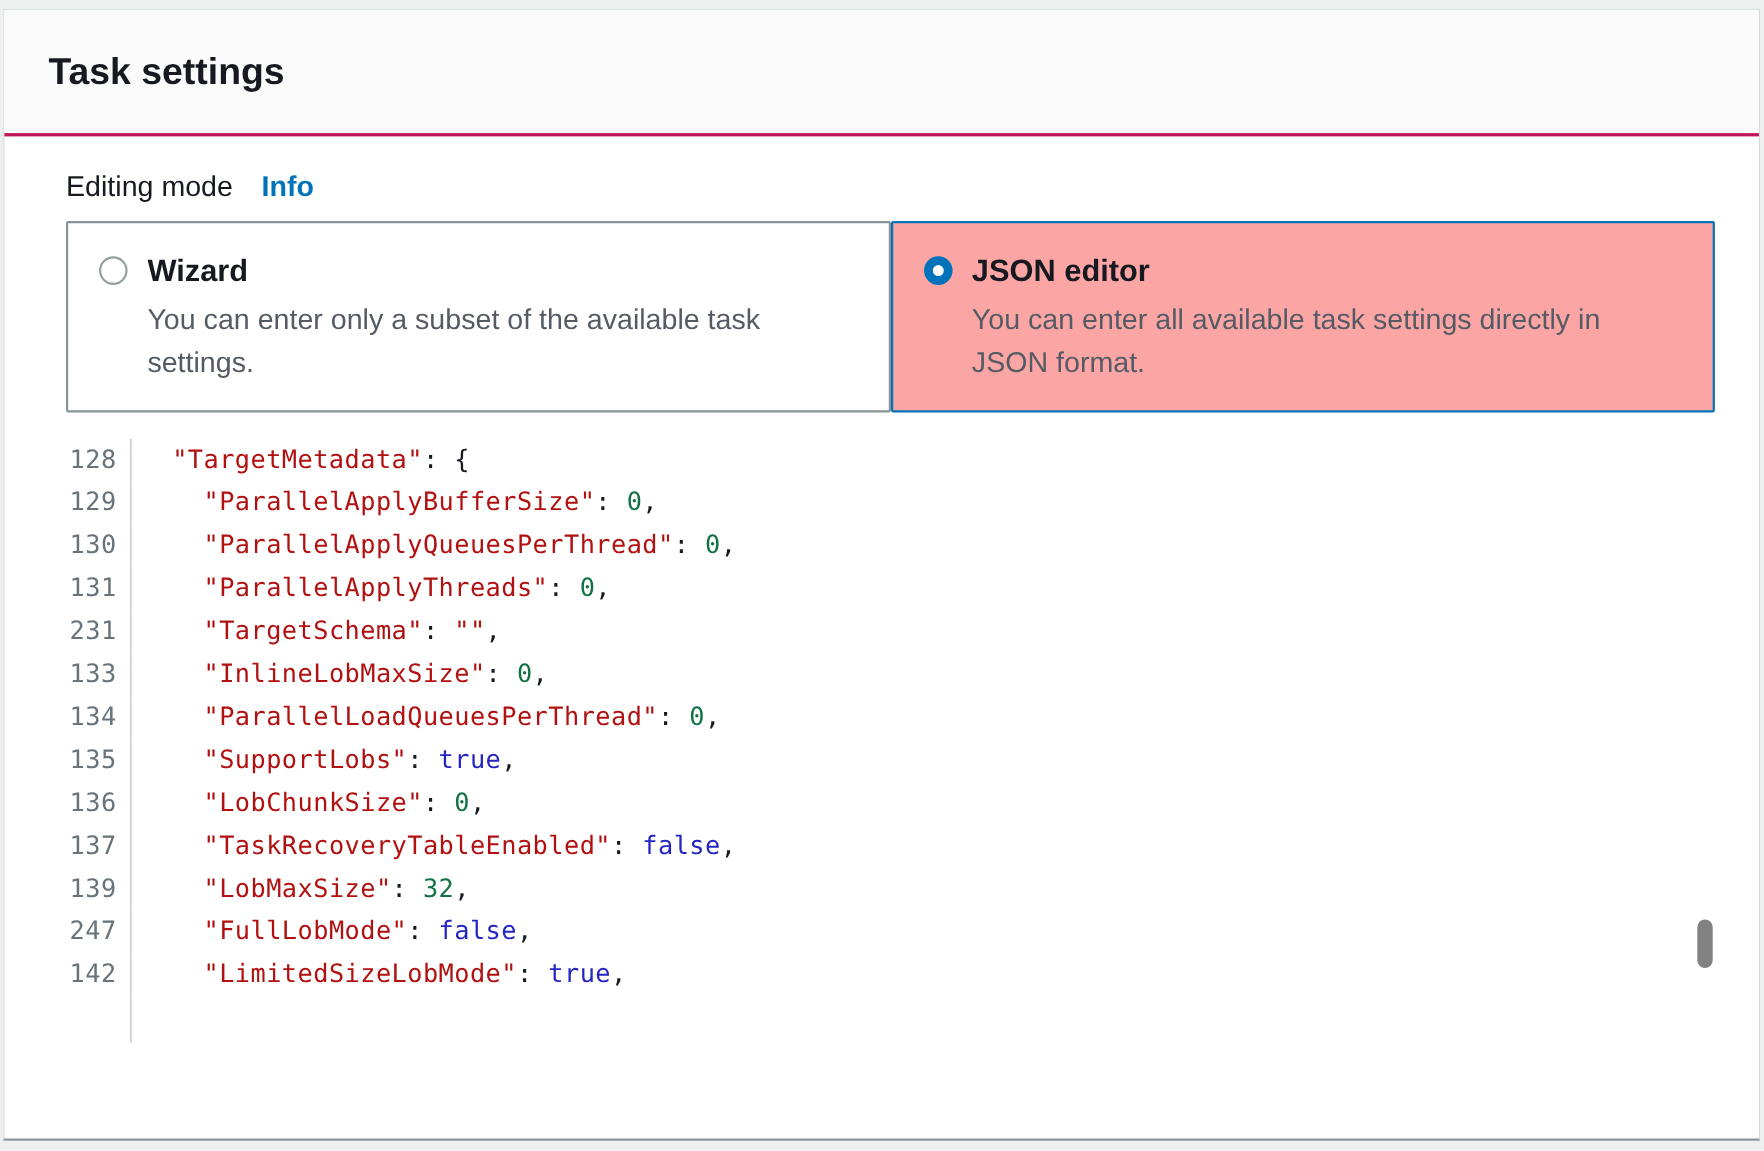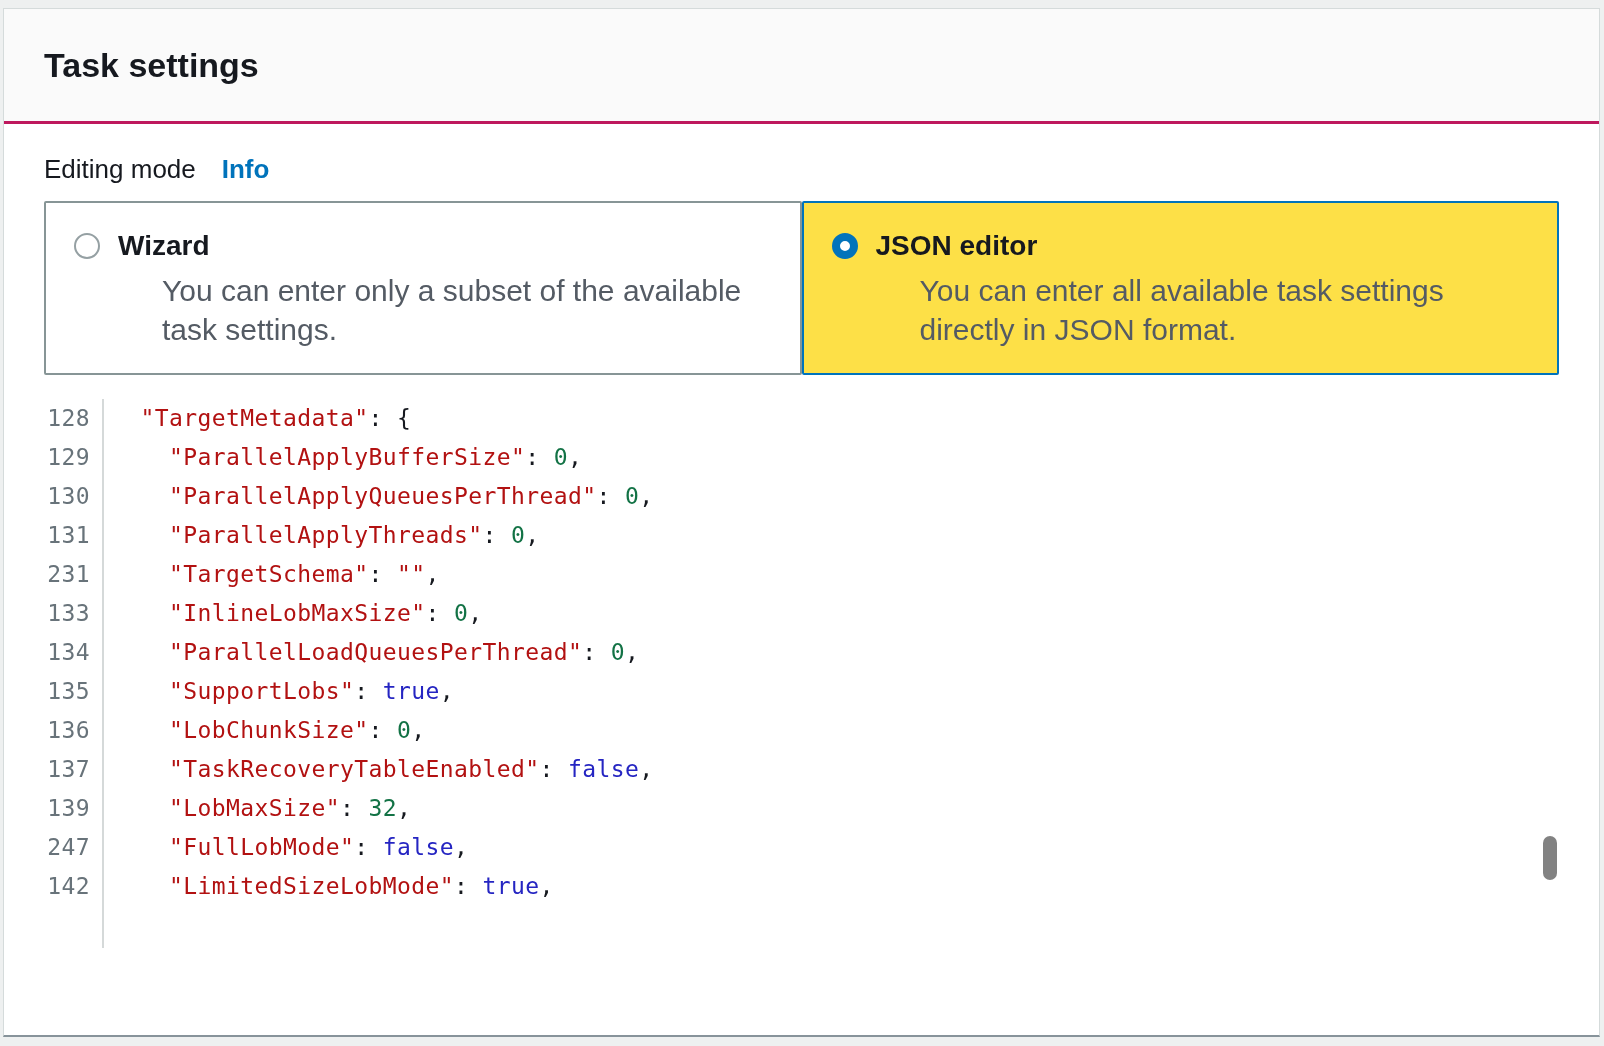--- a/index.html
+++ b/index.html
@@ -23,21 +23,21 @@
     background:#fafafa;
     border-bottom:3px solid #be185d;
     padding:33px 40px;
   }
   .card-title {
     font-size:34px;
     font-weight:700;
     color:#16191f;
     line-height:46px;
   }
-  .card-body { padding:30px 40px 0 40px; }
+  .card-body { padding:30px 40px 0 56px; }
 
   .field-label-row {
     display:flex;
     align-items:baseline;
     margin-bottom:16px;
   }
   .field-label { font-size:26px; color:#16191f; }
   .info-link {
     font-size:26px;
     font-weight:700;
@@ -54,45 +54,44 @@
     border-radius:2px;
     padding:24px 28px;
     display:flex;
     align-items:flex-start;
     cursor:pointer;
     background:#ffffff;
     border:2px solid #879596;
   }
   .tile.selected {
     border:2px solid #0073bb;
-    background:#fde047;
+    background:#fca5a5;
   }
   .radio {
     width:26px; height:26px;
     border-radius:50%;
     flex:none;
     margin-top:6px;
     margin-right:18px;
     background:#fff;
     border:2px solid #95a0a3;
   }
   .radio.checked { border:8px solid #0273bb; }
   .tile-text { min-width:0; }
   .tile-label {
     font-size:28px;
     font-weight:700;
     color:#16191f;
     line-height:38px;
     margin-bottom:6px;
   }
   .tile-desc {
-    font-size:30px;
+    font-size:26px;
     color:#545b64;
     line-height:39px;
-    margin-left:44px;
   }
 
   .code-editor {
     margin-top:24px;
     font-family:"DejaVu Sans Mono","Liberation Mono", monospace;
     font-size:23px;
     line-height:39px;
     letter-spacing:0.4px;
     position:relative;
   }

